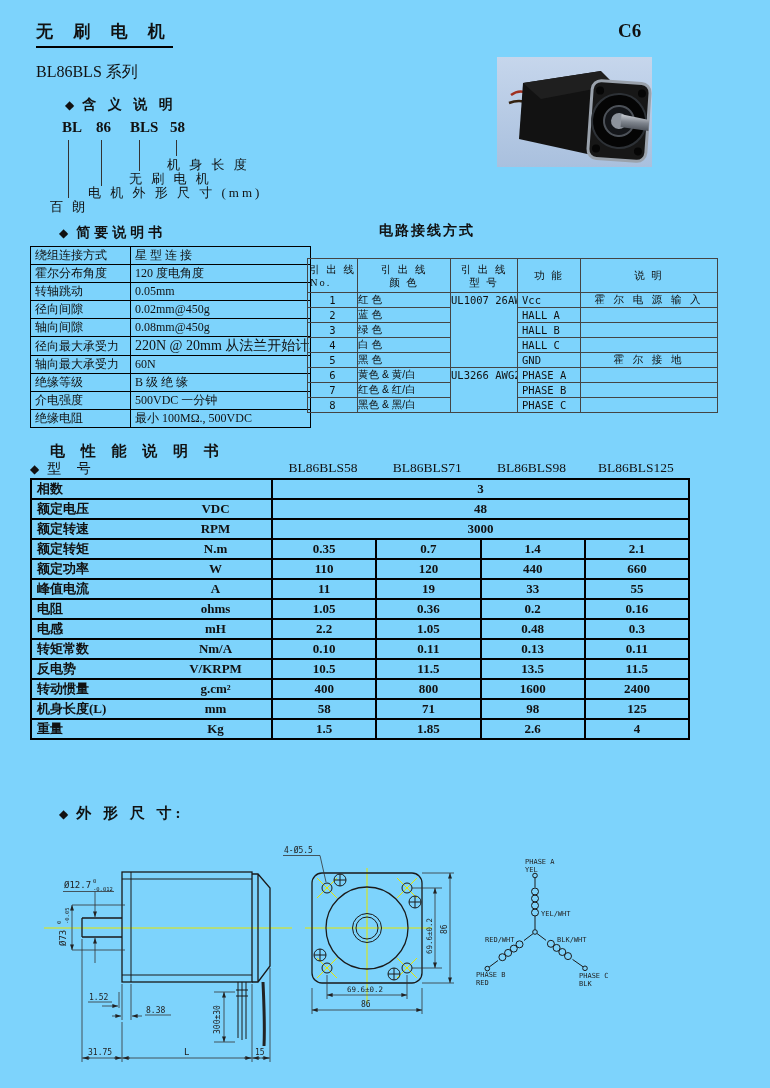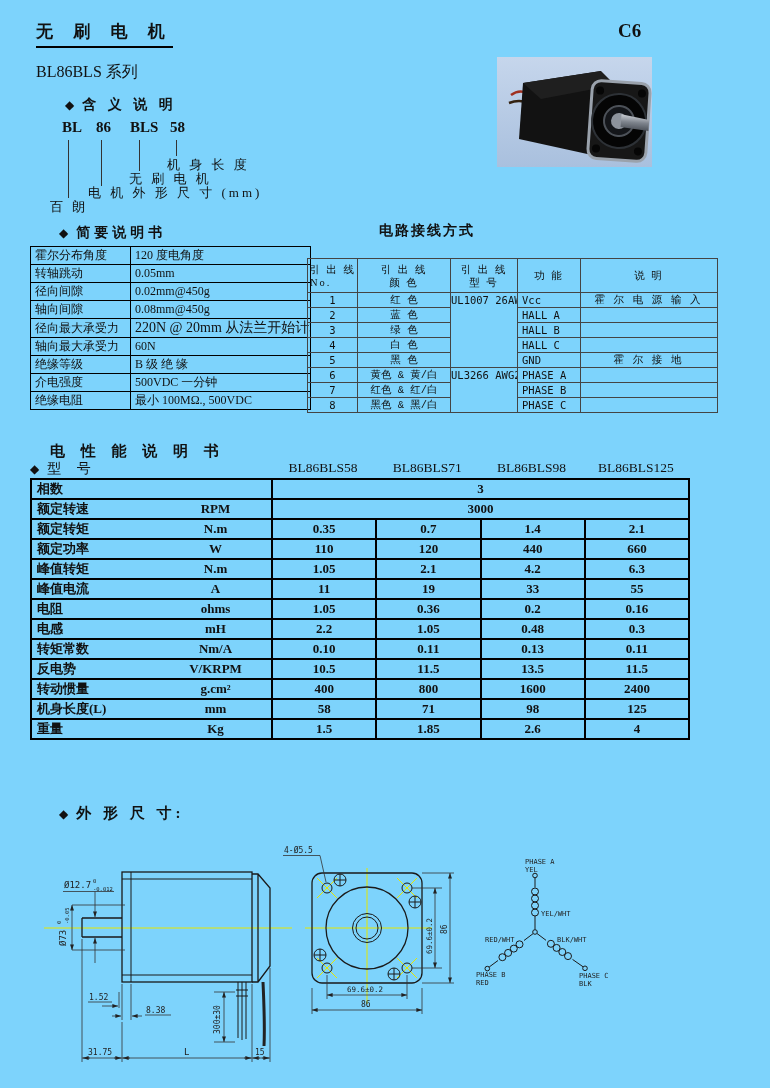--- a/index.html
+++ b/index.html
@@ -19,21 +19,21 @@
   .mean-label { font-size:13px; letter-spacing:3px; white-space:nowrap; }
 
   table { border-collapse:collapse; table-layout:fixed; }
   .brief-table td { border:1px solid #000; height:17.8px; font-size:12px; padding:0 4px; vertical-align:middle; white-space:nowrap; overflow:hidden; }
 
   .wiring-table { font-family:"DejaVu Sans Mono",monospace; }
   .wiring-table td, .wiring-table th { border:1px solid #444; font-weight:normal; overflow:hidden; }
   .wiring-table th { height:34px; font-size:10.5px; font-family:"Liberation Serif",serif; }
   .wiring-table td { height:14.2px; font-size:10.5px; }
   .w-no { text-align:center; font-size:11px; }
-  .w-color { text-align:center; font-family:Liberation Mono, monospace; font-size:10px; }
+  .w-color { text-align:left; font-family:Liberation Sans, sans-serif; font-size:10px; }
   .w-type { text-align:center; font-size:9px; vertical-align:top; line-height:15px; white-space:nowrap; }
   .w-func { text-align:left; padding-left:4px; font-size:11.5px; white-space:nowrap; }
   .w-desc { text-align:center; font-family:"Liberation Serif",serif; font-size:10px; letter-spacing:3px; }
   .hdr2 { line-height:13px; letter-spacing:2px; }
 
   .perf-head { font-size:15px; font-weight:bold; letter-spacing:6px; }
   .model-row { display:flex; width:658px; font-weight:normal; }
   .model-row .mlabel { width:241px; font-size:14px; letter-spacing:6px; }
   .model-row .mname { width:104.25px; text-align:center; font-size:13.5px; }
   .perf-table { width:658px; }
@@ -106,20 +106,24 @@
 
   <div class="abs sec-head" style="left:30px; top:224px;">
     <span class="diamond">◆</span><span>简要说明书</span>
   </div>
   <table class="abs brief-table" style="left:30px; top:246px; width:280px;">
     <colgroup>
         <col style="width:100px">
         <col style="width:180px">
       </colgroup>
     <tbody>
+        <tr>
+          <td>绕组连接方式</td>
+          <td>星 型 连 接</td>
+        </tr>
     <tr>
           <td>霍尔分布角度</td>
           <td>120 度电角度</td>
         </tr>
     <tr>
           <td>转轴跳动</td>
           <td>0.05mm</td>
         </tr>
     <tr>
           <td>径向间隙</td>
@@ -253,20 +257,29 @@
             <div class="p-first">
               <span class="p-param">相数</span>
               <span class="p-unit"></span>
             </div>
           </td>
           <td class="p-val" colspan="4">3</td>
         </tr>
     <tr>
           <td>
             <div class="p-first">
+              <span class="p-param">额定电压</span>
+              <span class="p-unit">VDC</span>
+            </div>
+          </td>
+          <td class="p-val" colspan="4">48</td>
+        </tr>
+    <tr>
+          <td>
+            <div class="p-first">
               <span class="p-param">额定转速</span>
               <span class="p-unit">RPM</span>
             </div>
           </td>
           <td class="p-val" colspan="4">3000</td>
         </tr>
     <tr>
           <td>
             <div class="p-first">
               <span class="p-param">额定转矩</span>
@@ -282,32 +295,20 @@
           <td>
             <div class="p-first">
               <span class="p-param">额定功率</span>
               <span class="p-unit">W</span>
             </div>
           </td>
           <td class="p-val">110</td>
           <td class="p-val">120</td>
           <td class="p-val">440</td>
           <td class="p-val">660</td>
-        </tr>
-    <tr>
-          <td>
-            <div class="p-first">
-              <span class="p-param">峰值转矩</span>
-              <span class="p-unit">N.m</span>
-            </div>
-          </td>
-          <td class="p-val">1.05</td>
-          <td class="p-val">2.1</td>
-          <td class="p-val">4.2</td>
-          <td class="p-val">6.3</td>
         </tr>
     <tr>
           <td>
             <div class="p-first">
               <span class="p-param">峰值电流</span>
               <span class="p-unit">A</span>
             </div>
           </td>
           <td class="p-val">11</td>
           <td class="p-val">19</td>

